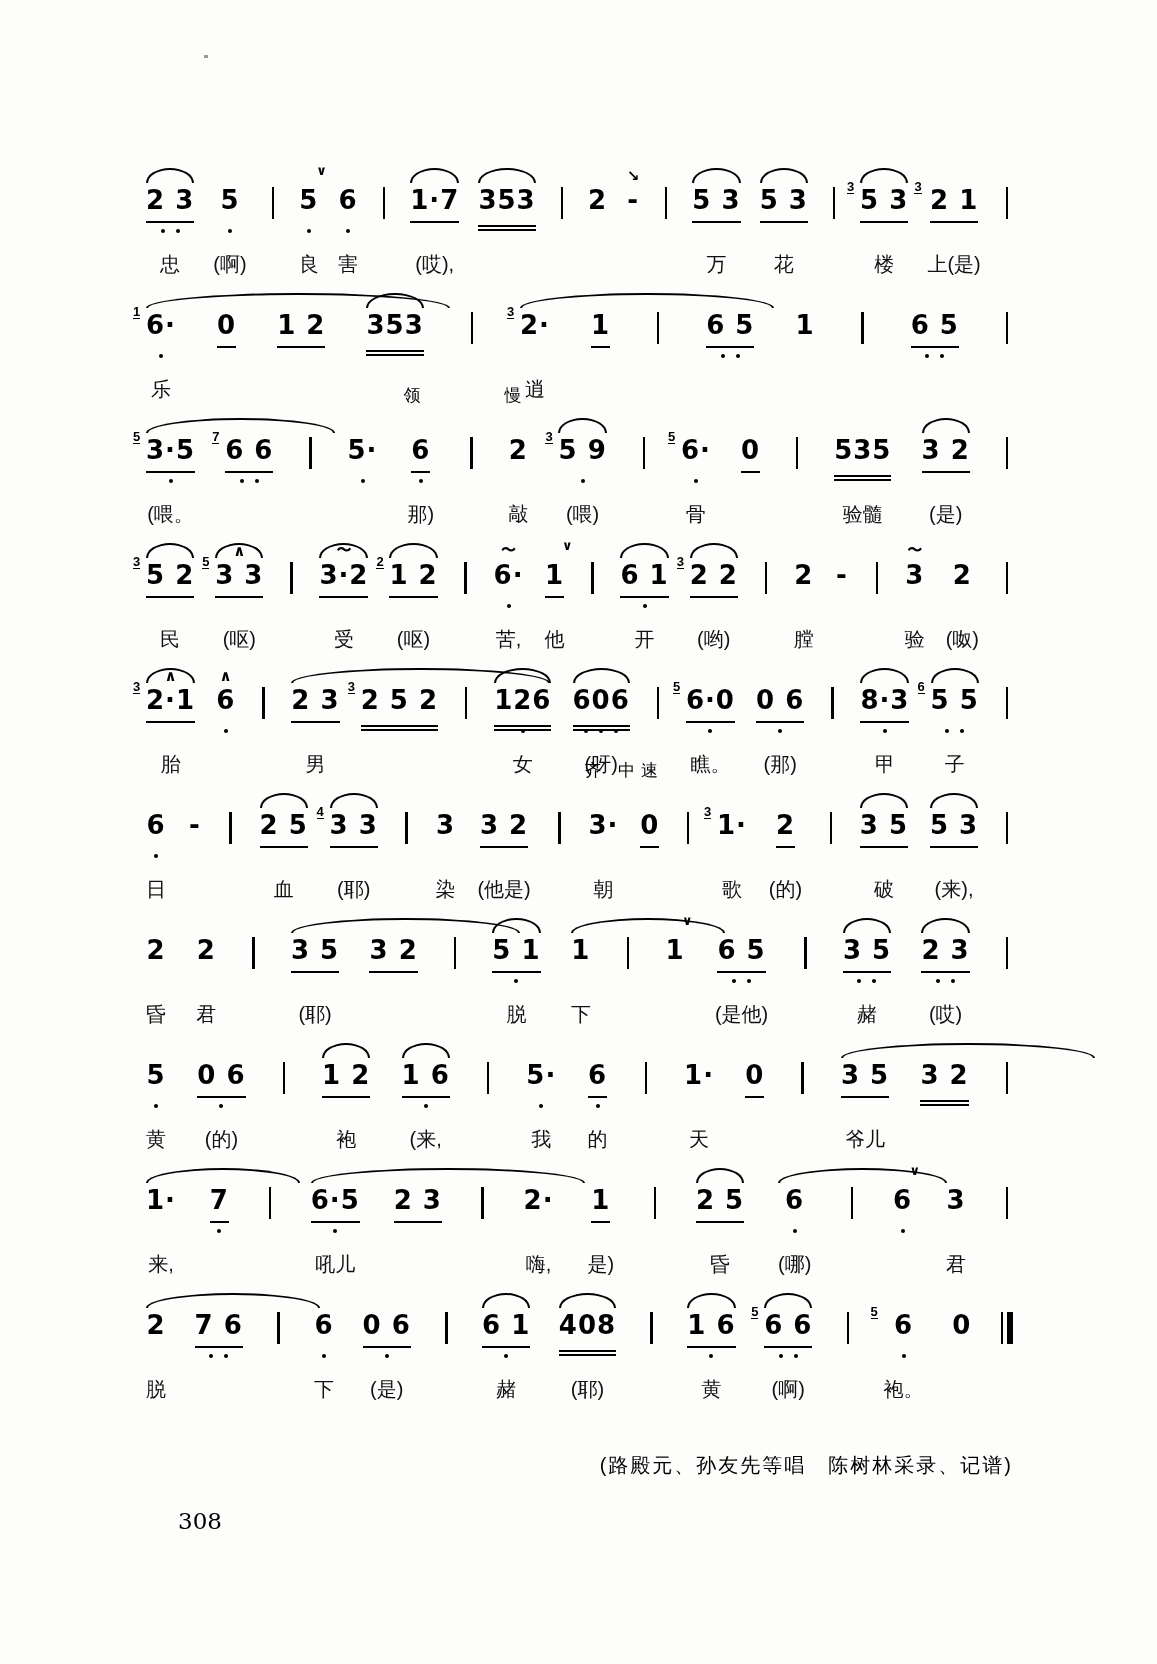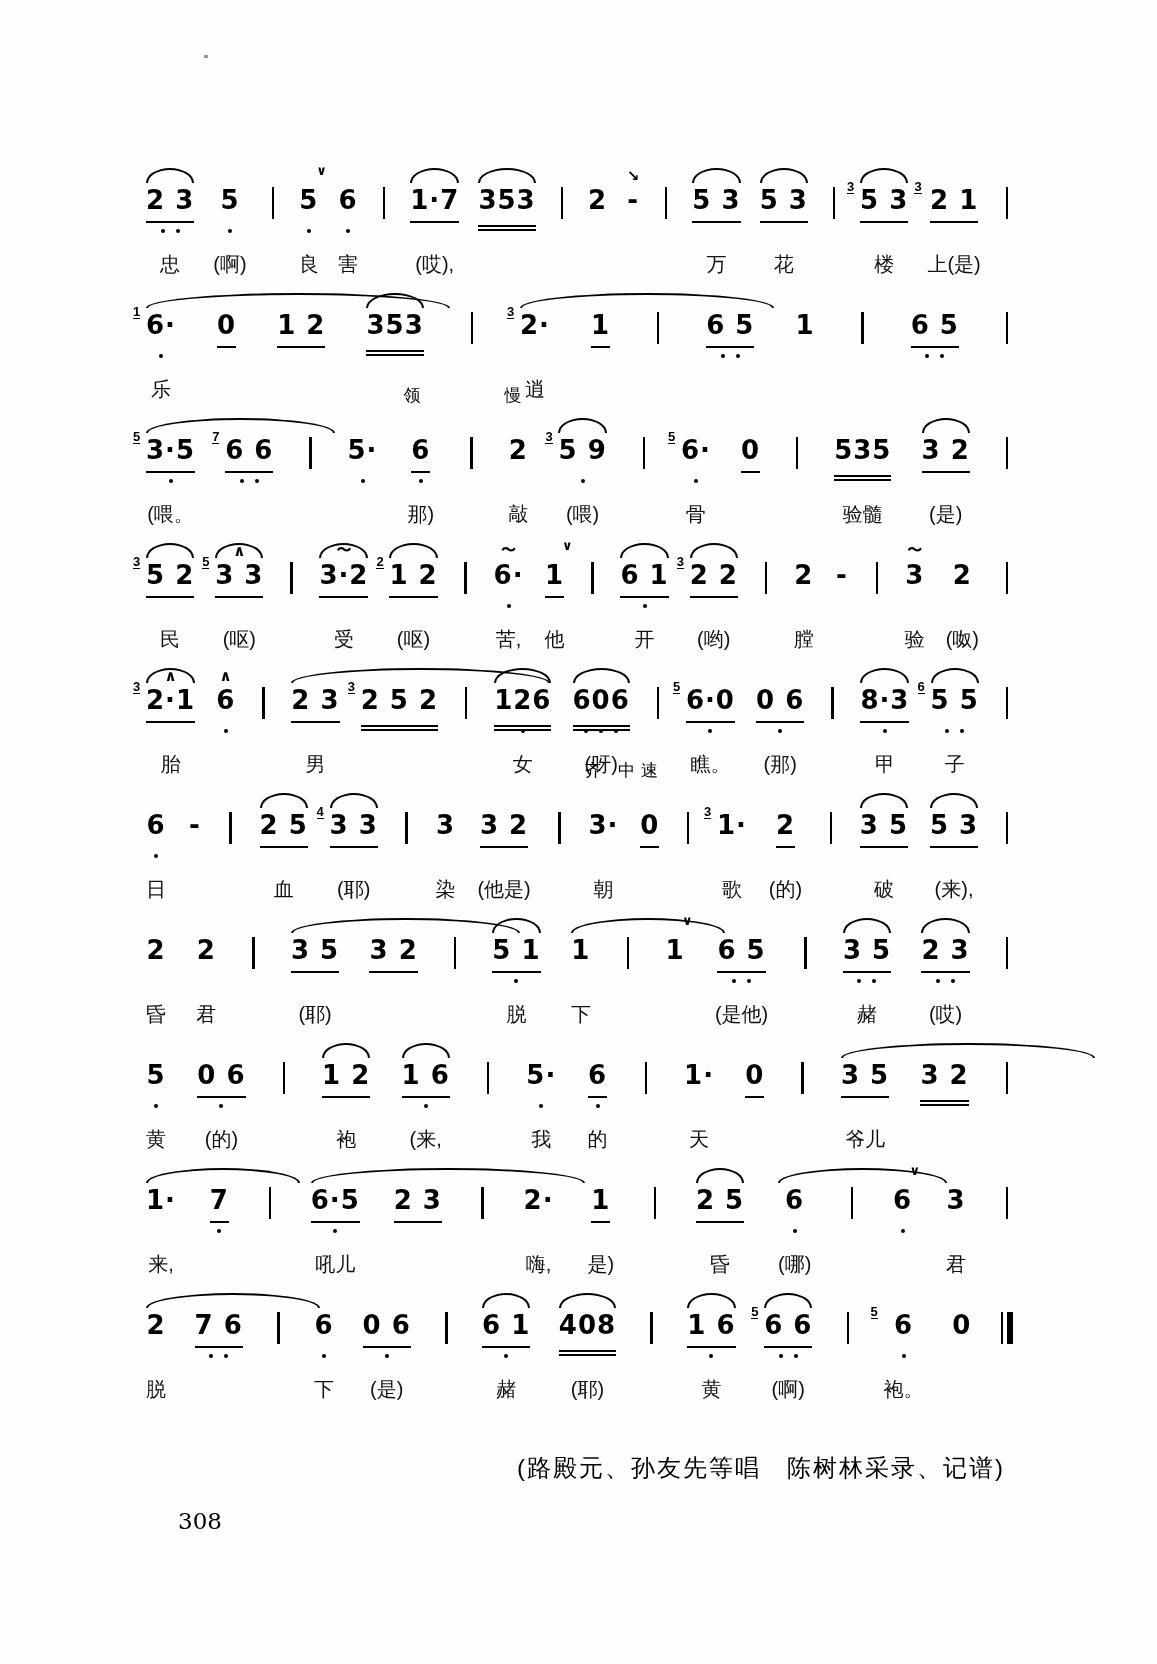--- a/index.html
+++ b/index.html
@@ -21,21 +21,21 @@
   .slur{position:absolute;bottom:3px;left:0;right:0;height:13px;border:2px solid #000;border-bottom:none;
         border-radius:100% 100% 0 0/200% 200% 0 0;}
   .grace{position:absolute;left:-13px;bottom:-8px;font-size:13px;font-weight:bold;border-bottom:1.5px solid #000;line-height:13px;}
   .vmark{position:absolute;right:-8px;bottom:8px;font-size:13px;font-weight:bold;}
   .mmark{position:absolute;left:50%;transform:translateX(-50%);bottom:1px;font-size:15px;font-weight:bold;}
   .lbl{position:absolute;left:-4px;top:-16px;font-size:17px;white-space:nowrap;letter-spacing:6px;}
   .barline{width:2.5px;height:32px;background:#000;margin-top:1px;}
   .endbar{display:flex;gap:4px;margin-top:1px;}
   .endbar .thin{width:2px;height:32px;background:#000;}
   .endbar .thick{width:6px;height:32px;background:#000;}
-  .credit{position:absolute;right:152px;top:1452px;font-size:24px;letter-spacing:2px;text-align:center;}
+  .credit{position:absolute;right:144px;top:1452px;font-size:20px;letter-spacing:2px;text-align:center;}
   .pagenum{position:absolute;left:178px;top:1508px;font-size:23px;font-family:"DejaVu Serif","Liberation Serif",serif;}
   .specks{position:absolute;left:204px;top:55px;width:4px;height:3px;background:#999;}
 </style>
 </head>
 <body>
 
 <div class="page">
   <div class="specks"></div>
   <div class="score" id="score">
       <div class="sys">

